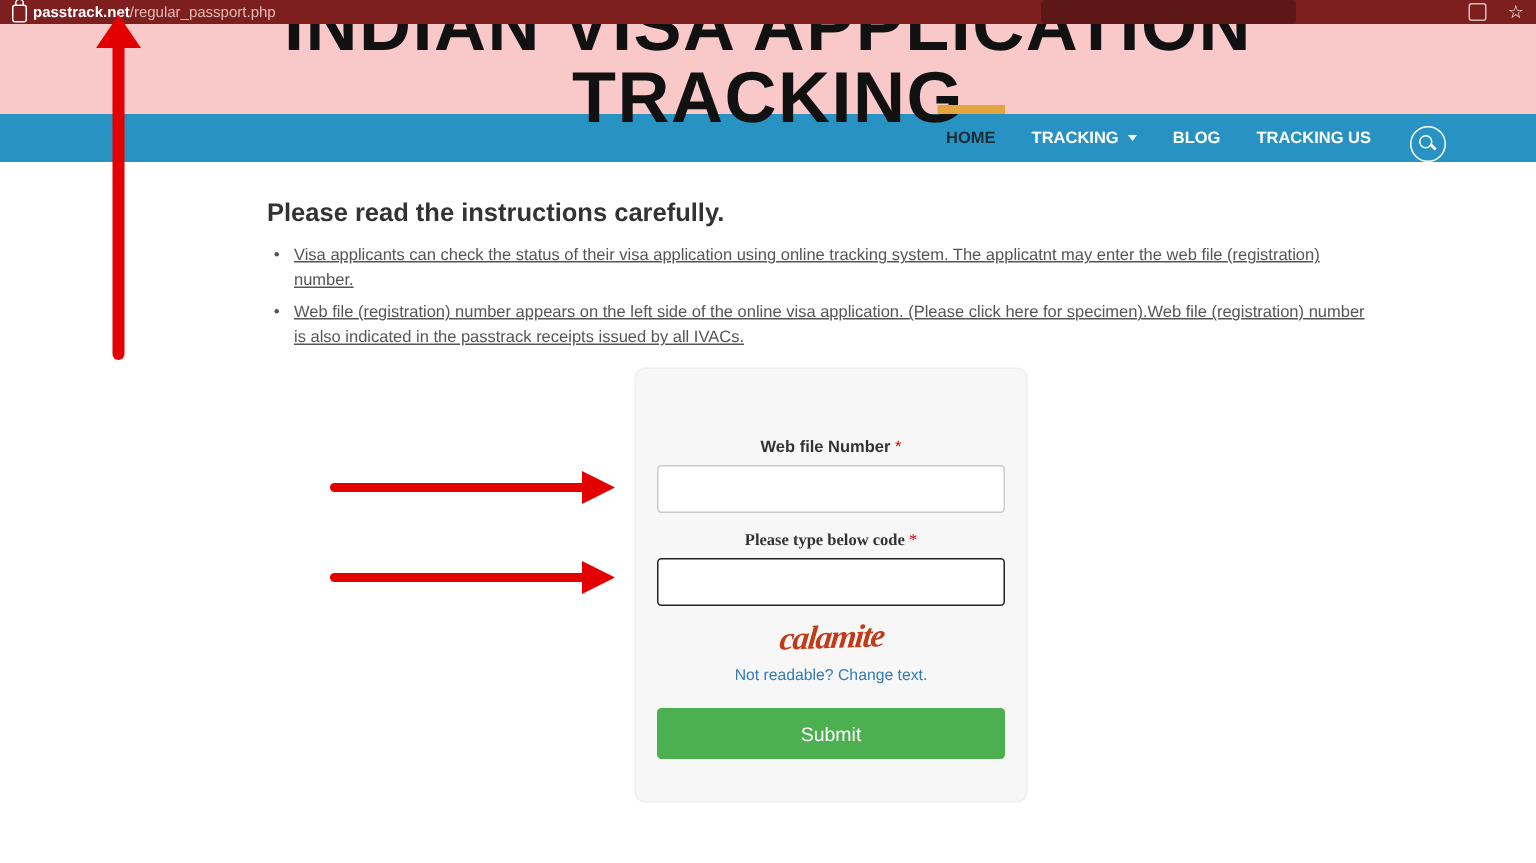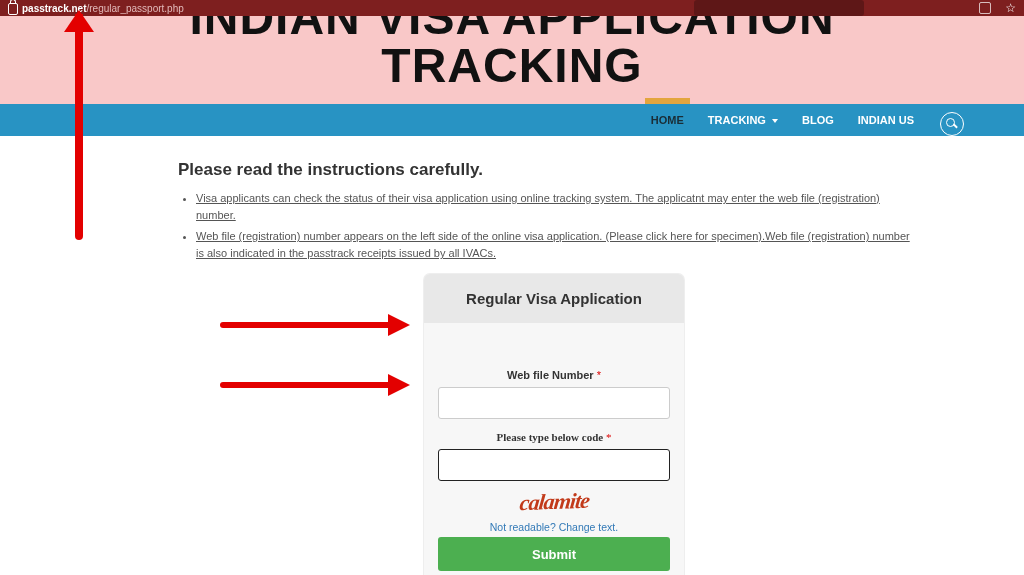--- a/index.html
+++ b/index.html
@@ -25,21 +25,21 @@
   .chrome .lock{width:8px;height:10px;border:1px solid #fff;border-radius:2px;margin-right:4px;margin-top:1px;position:relative;flex:0 0 auto;}
   .chrome .lock::before{content:"";position:absolute;top:-5px;left:1px;width:4px;height:4px;border:1px solid #fff;border-bottom:none;border-radius:3px 3px 0 0;}
   .chrome .url .host{font-weight:bold;}
   .chrome .url .path{color:#e2b9b9;}
   .chrome .right-icons{position:absolute;right:8px;top:0;height:16px;display:flex;align-items:center;gap:14px;}
   .chrome .glyph{width:10px;height:10px;border:1px solid #fff;border-radius:2px;opacity:.7;}
   .chrome .toolkit{position:absolute;right:160px;top:0;height:16px;width:170px;background:rgba(0,0,0,.25);border-radius:3px;}
 
   
   .banner{
-    background:var(--pink);height:88px;display:flex;align-items:flex-start;justify-content:center;
+    background:var(--pink);height:60px;display:flex;align-items:flex-start;justify-content:center;
     font-size:48px;font-weight:600;letter-spacing:1px;color:#111;font-family:Arial,sans-serif;
     line-height:1.0;padding-top:0;
   }
   .banner-inner{text-align:center;margin-top:-22px;}
 
   
   .nav{background:var(--teal);height:32px;display:flex;justify-content:flex-end;align-items:flex-end;padding-right:60px;font-size:11px;font-weight:600;color:#fff;}
   .nav .item{margin:0 12px;position:relative;line-height:32px;}
   .nav .item.active{color:#1a2d36;}
   .nav .item.active::before{content:"";position:absolute;top:-6px;left:-6px;right:-6px;height:6px;background:var(--gold);}
@@ -61,21 +61,21 @@
   .card-head{background:var(--grey-bg);text-align:center;padding:16px 8px;border-radius:6px 6px 0 0;}
   .card-head h2{margin:0;font-size:15px;color:#333;font-weight:700;}
   .card-body{padding:14px 14px 0;}
   .field-label{font-size:11px;font-weight:700;color:#333;text-align:center;margin-bottom:6px;margin-top:32px;}
   .req{color:#d00;font-weight:400;}
   .input{display:block;width:100%;box-sizing:border-box;height:32px;border:1px solid #ccc;border-radius:3px;padding:4px 8px;font-size:12px;background:#fff;}
   .input.focus{border:1.5px solid #222;}
   .captcha{text-align:center;margin:8px 0 4px;}
   .captcha span{font-family:Georgia,'Times New Roman',serif;font-style:italic;font-weight:bold;color:#c23a1a;font-size:22px;letter-spacing:-1px;display:inline-block;transform:skewX(-8deg) rotate(-2deg);}
   .refresh{display:block;text-align:center;font-size:10.5px;color:var(--link);margin:6px 0 0;text-decoration:none;}
-  .submit{display:block;width:232px;margin:4px auto;background:var(--green);color:#fff;border:none;border-radius:3px;height:34px;font-size:13px;cursor:pointer;font-weight:bold;}
+  .submit{display:block;width:232px;margin:16px auto;background:var(--green);color:#fff;border:none;border-radius:3px;height:34px;font-size:13px;cursor:pointer;}
 
   
   .ann{position:absolute;pointer-events:none;}
   .ann.vert{left:70px;top:14px;width:18px;height:226px;}
   .ann.vert .shaft{position:absolute;left:5px;top:0;width:8px;height:226px;background:#e30000;border-radius:0 0 6px 6px;}
   .ann.vert .head{position:absolute;left:-6px;top:-4px;width:0;height:0;border-left:15px solid transparent;border-right:15px solid transparent;border-bottom:22px solid #e30000;}
 
   .ann.h1{left:220px;top:318px;}
   .ann.h2{left:220px;top:378px;}
   .ann.horiz{width:190px;height:14px;}
@@ -104,35 +104,32 @@
   </div>
 </div>
 
 <div class="nav">
   <span class="item active">HOME</span>
   <span class="item">
     <span>TRACKING</span>
     <span class="caret"></span>
   </span>
   <span class="item">BLOG</span>
-  <span class="item">INDIAN US</span>
+  <span class="item">TRACKING US</span>
   <span class="search-btn"></span>
 </div>
 
 <div class="content">
   <h3 class="instr-heading">Please read the instructions carefully.</h3>
   <ul class="instr">
     <li>Visa applicants can check the status of their visa application using online tracking system. The applicatnt may enter the web file (registration) number.</li>
     <li>Web file (registration) number appears on the left side of the online visa application. (Please click here for specimen).Web file (registration) number is also indicated in the passtrack receipts issued by all IVACs.</li>
   </ul>
 
   <div class="card">
-    <div class="card-head">
-      <h2>Regular Visa Application</h2>
-    </div>
     <div class="card-body">
       <div class="field-label">
         <span>Web file Number</span>
         <span class="req">*</span>
       </div>
       <input class="input" type="text" value="" style="">
 
       <div class="field-label" style="margin-top:12px;font-family:Liberation Serif, serif;">
         <span>Please type below code</span>
         <span class="req">*</span>

